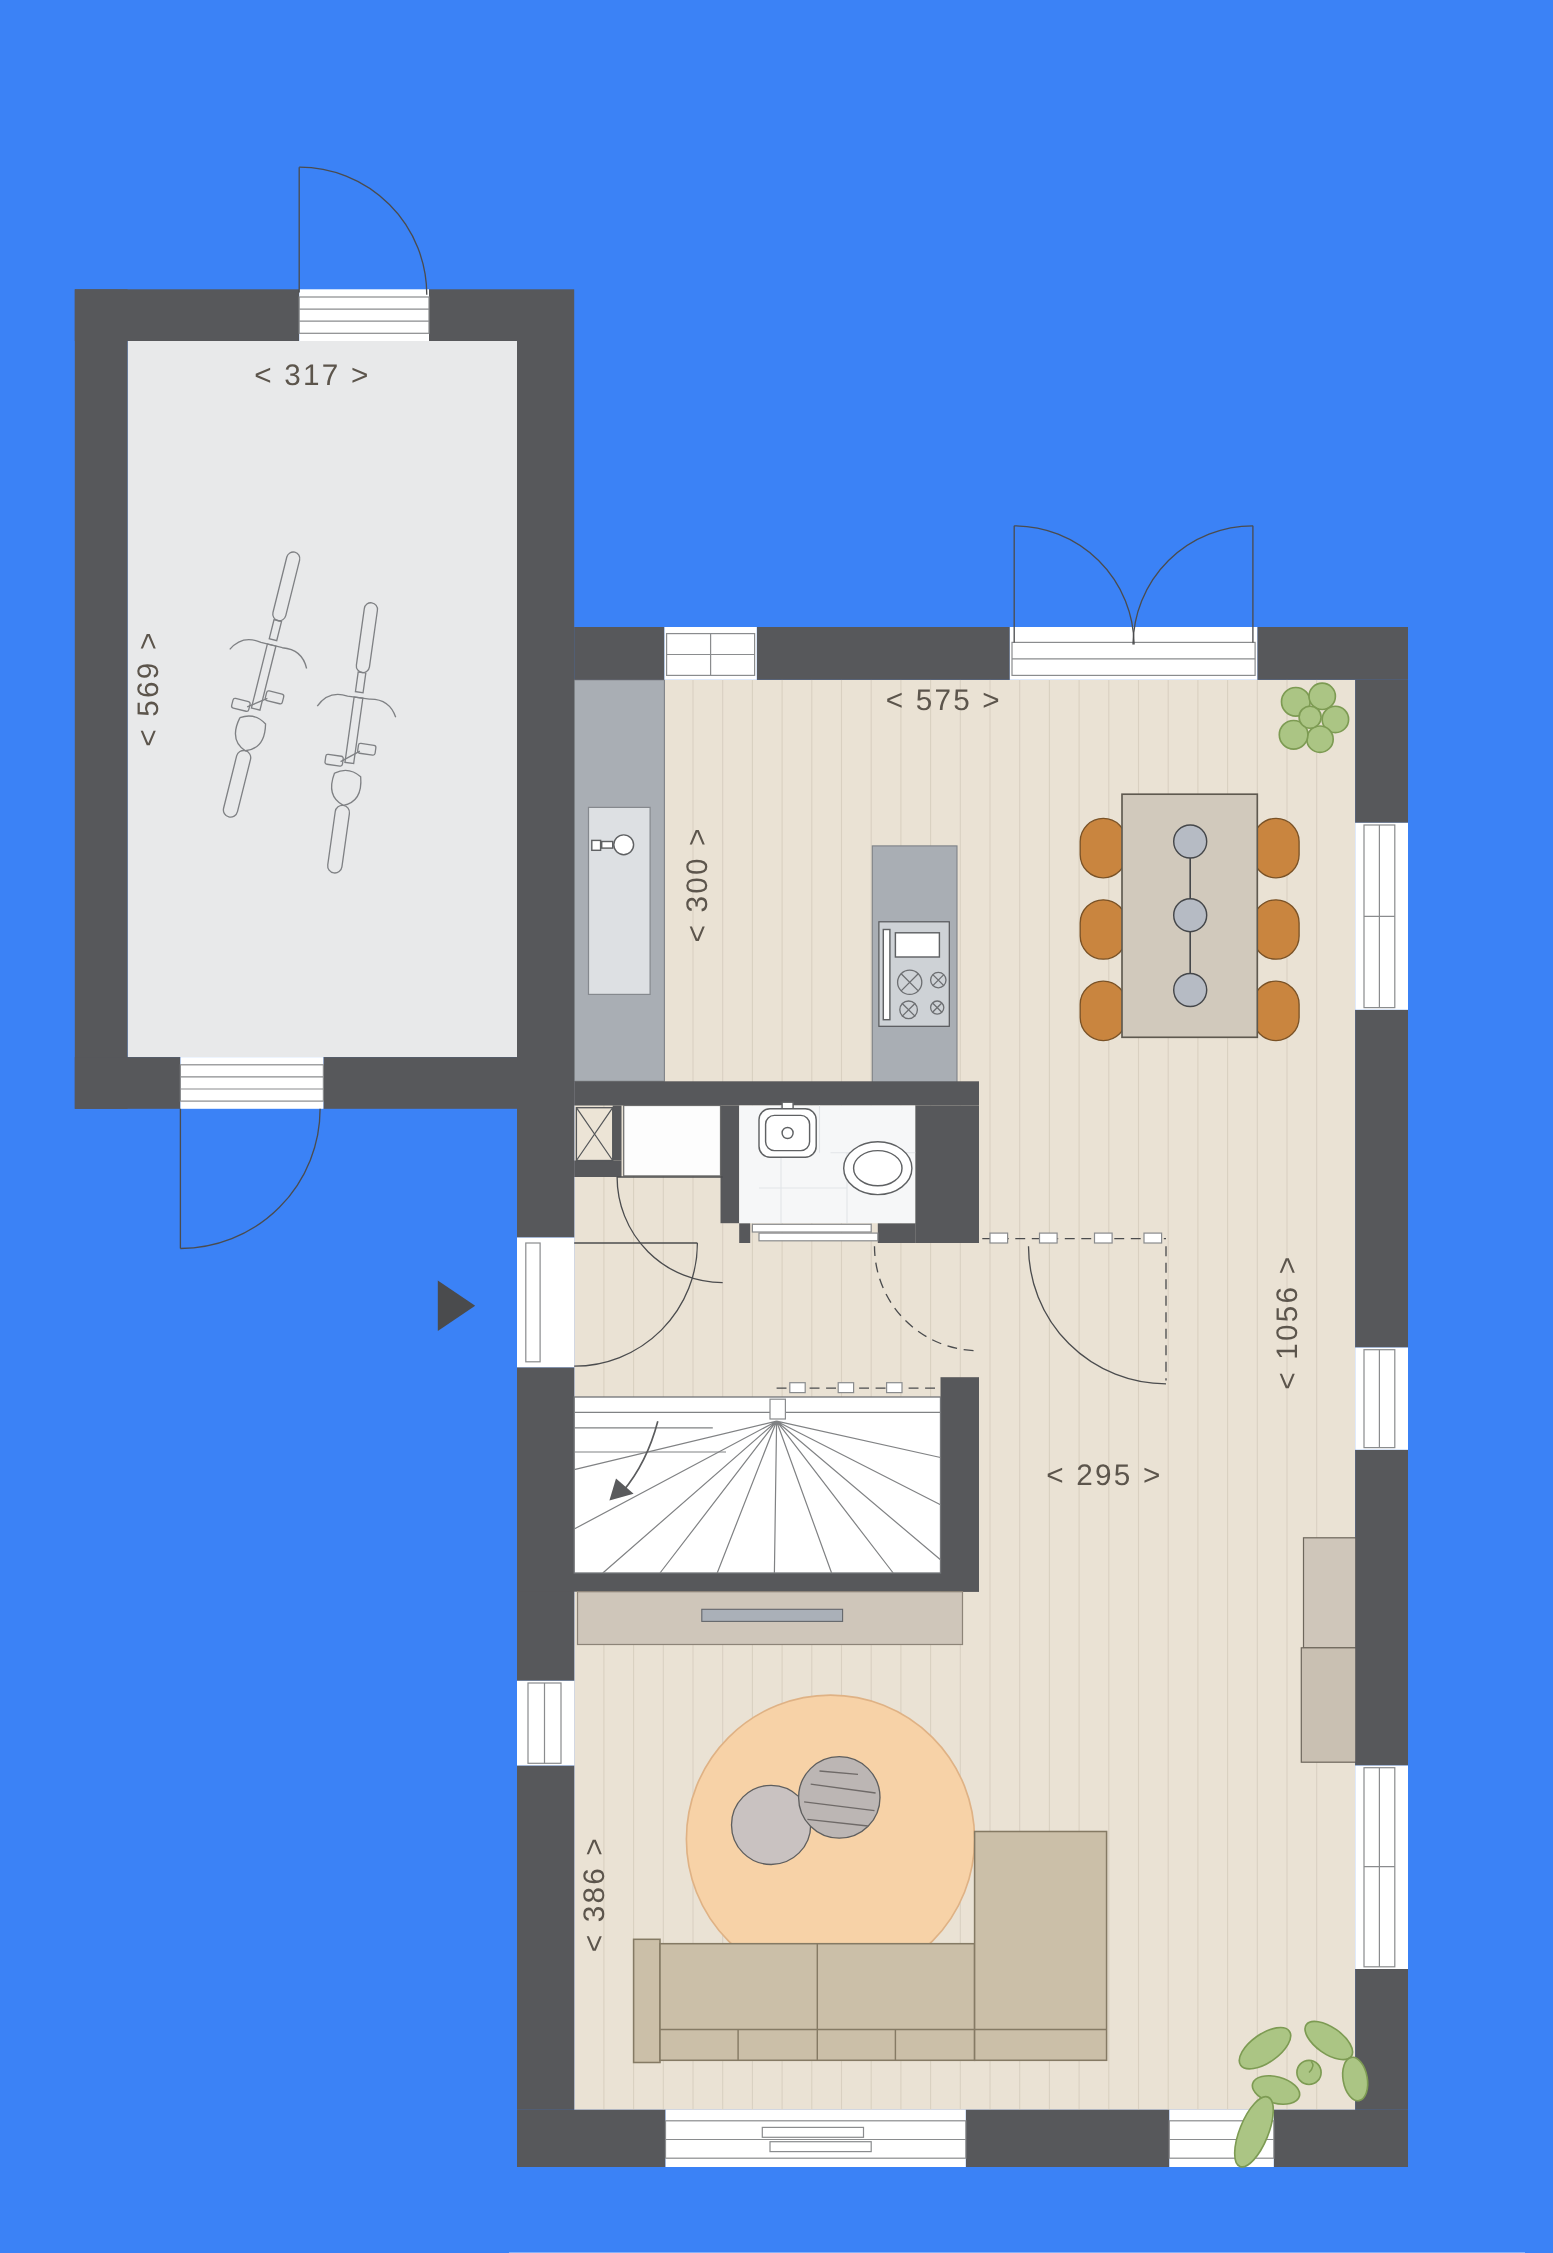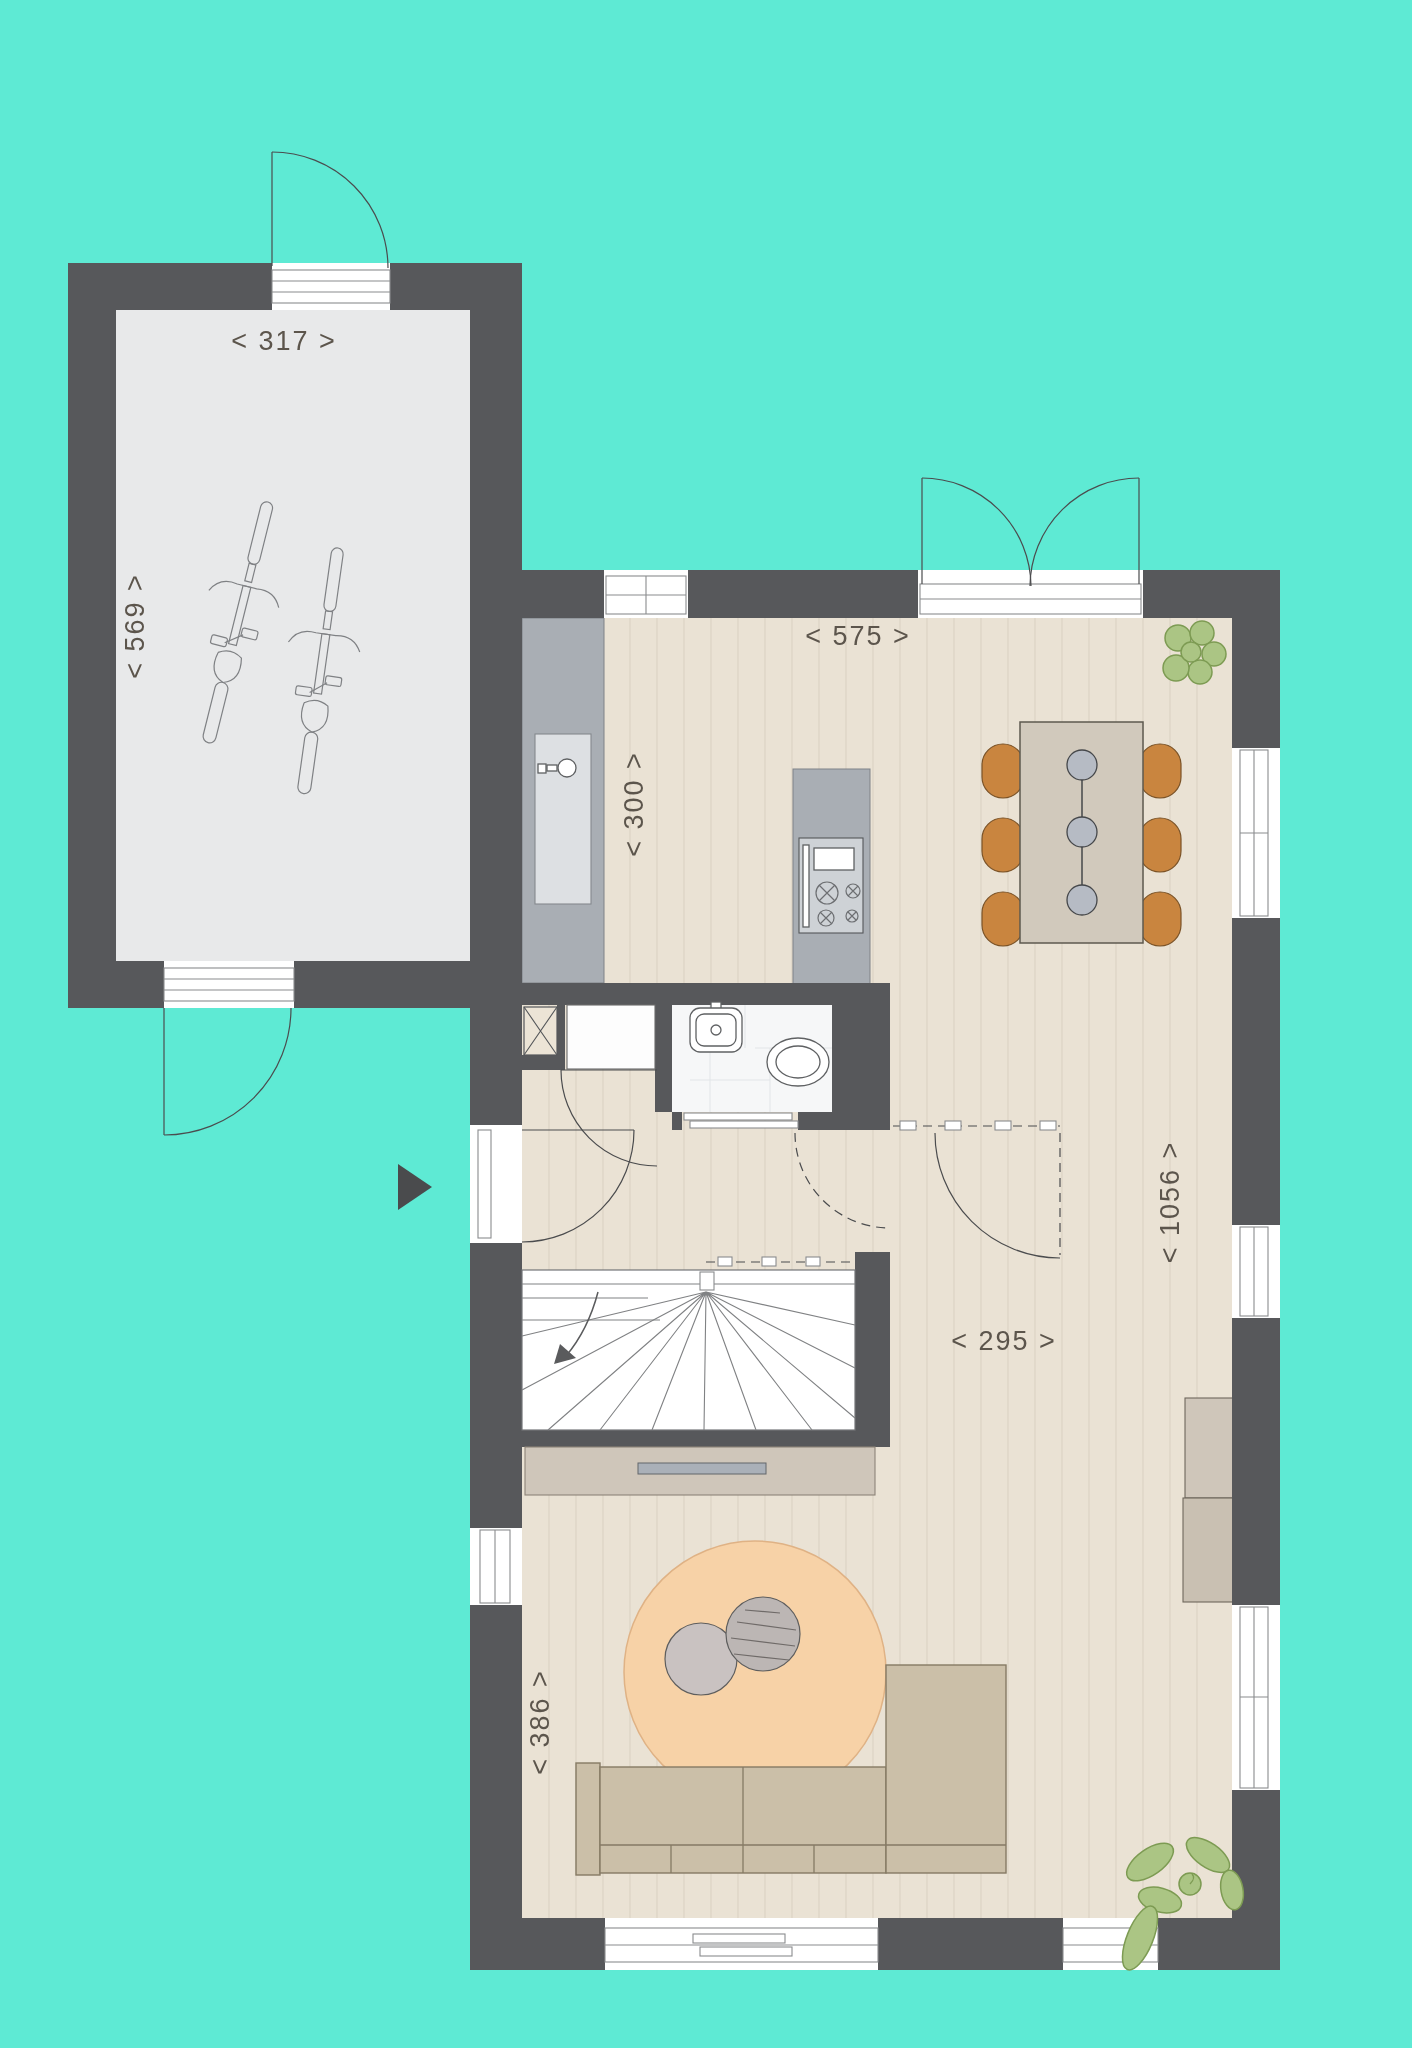--- a/index.html
+++ b/index.html
@@ -1,16 +1,16 @@
 <!DOCTYPE html>
 <html style="--wall: #57585b; --garage-floor: #e8e9ea; --wood-floor: #eae2d4; --plank-line: #d9d0c1; --counter: #a9aeb4; --cooktop-panel: #ced2d6; --table: #d1c9bc; --chair: #c9853f; --pendant: #b6bbc4; --rug: #f7d2a7; --rug-stroke: #dfb285; --coffee-table: #c9c2c1; --coffee-table-dark: #bcb6b4; --sofa: #cbbfa8; --cabinet: #cfc6ba; --cabinet-dark: #c9c0b2; --handle: #aab0b8; --plant: #abc584; --plant-stroke: #7d9b53; --dimension-text: #5c554c; --arrow: #4a4b4d; --tile-floor: #f6f7f8;"><head>
 <meta charset="utf-8">
 <style>
   html,body{margin:0;padding:0;background:#ffffff;}
-  .page{width:1412px;height:2048px;position:relative;background:#5eead4;overflow:hidden;}
+  .page{width:1412px;height:2048px;position:relative;background:#3b82f6;overflow:hidden;}
   svg{display:block;}
   .wall{fill:var(--wall,#57585b);}
   .gfloor{fill:var(--garage-floor,#e8e9ea);}
   .wfloor{fill:var(--wood-floor,#eae2d4);}
   .plank{stroke:var(--plank-line,#d9d0c1);stroke-width:1;}
   .counter{fill:var(--counter,#a9aeb4);stroke:#7e8287;stroke-width:1;}
   .panel{fill:var(--cooktop-panel,#ced2d6);stroke:#55575a;stroke-width:1.1;}
   .dim{font-family:"Liberation Sans",sans-serif;font-size:27px;letter-spacing:2px;fill:var(--dimension-text,#5c554c);}
   .thin{stroke:#6d6f72;fill:none;stroke-width:1.2;}
   .fixture{stroke:#5f6163;fill:#ffffff;stroke-width:1.3;}

